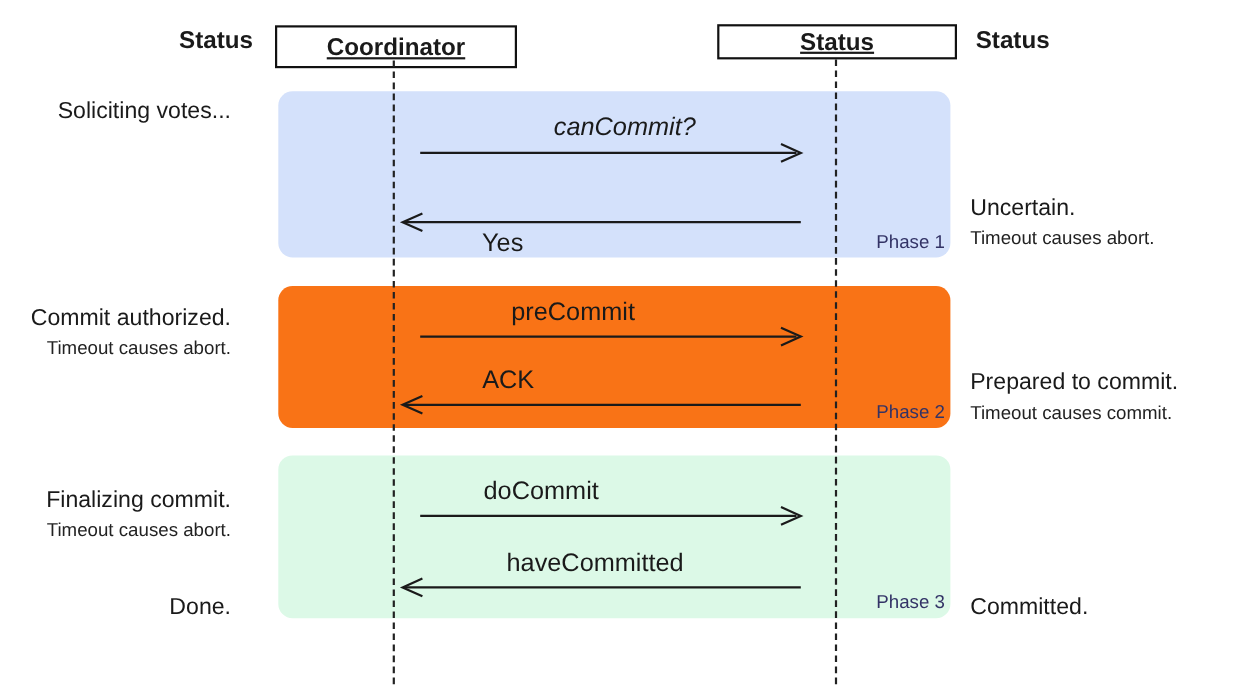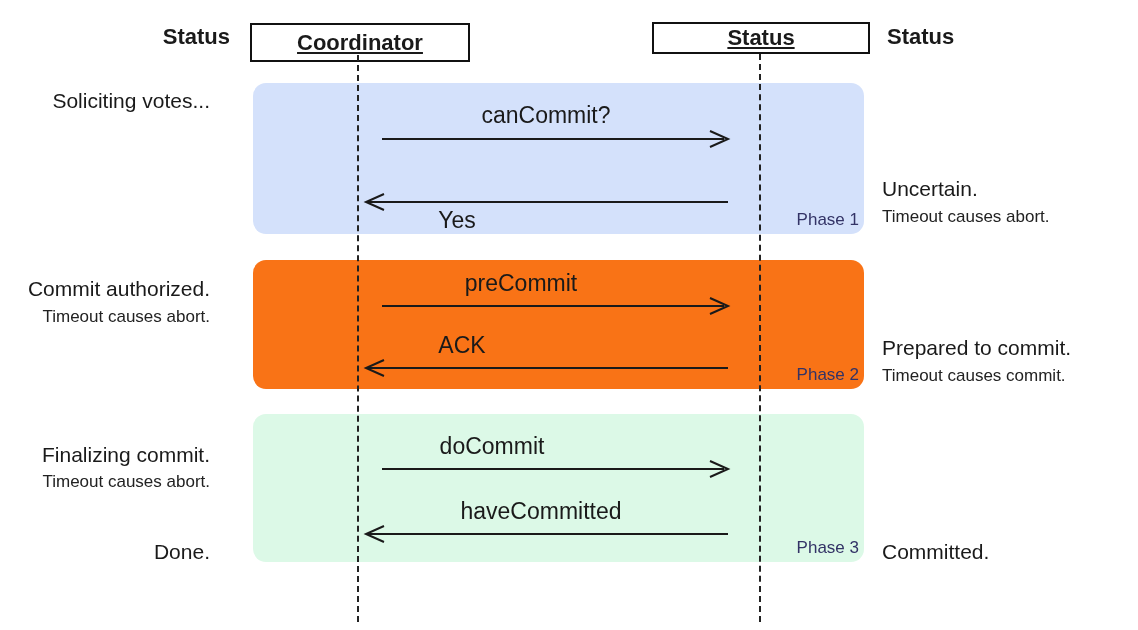--- a/index.html
+++ b/index.html
@@ -52,21 +52,21 @@
   <div class="abs band" style="top: 260px; height: 129px; background-color: #f97316;">
     <div class="phase-tag" style="color: rgb(51, 51, 102);">Phase 2</div>
   </div>
   <div class="abs band" style="top: 414px; height: 148px; background-color: rgb(220, 249, 231);">
     <div class="phase-tag" style="color: rgb(51, 51, 102);">Phase 3</div>
   </div>
 
   <div class="abs lifeline" style="left:357px;top:55px;height:567px;"></div>
   <div class="abs lifeline" style="left:759px;top:54px;height:568px;"></div>
 
-  <div class="abs msg-label" style="left:426px;top:102px;">canCommit?</div>
+  <div class="abs msg-label" style="left:448px;top:102px;font-style:italic;">canCommit?</div>
   <svg class="abs arrow-svg" style="left:382px;top:128px;" width="348" height="22">
     <line x1="0" y1="11" x2="342" y2="11" stroke="#1a1a1a" stroke-width="2"></line>
     <polyline points="328,3 346,11 328,19" fill="none" stroke="#1a1a1a" stroke-width="2"></polyline>
   </svg>
 
   <div class="abs msg-label" style="left:337px;top:166px;margin-top:41px;">Yes</div>
   <svg class="abs arrow-svg" style="left:364px;top:191px;" width="364" height="22">
     <line x1="4" y1="11" x2="364" y2="11" stroke="#1a1a1a" stroke-width="2"></line>
     <polyline points="20,3 2,11 20,19" fill="none" stroke="#1a1a1a" stroke-width="2"></polyline>
   </svg>

